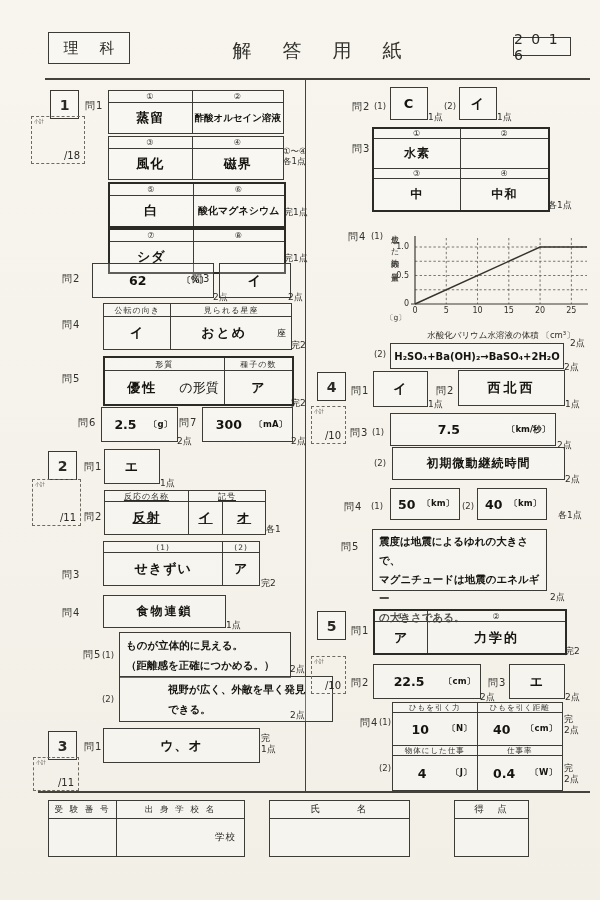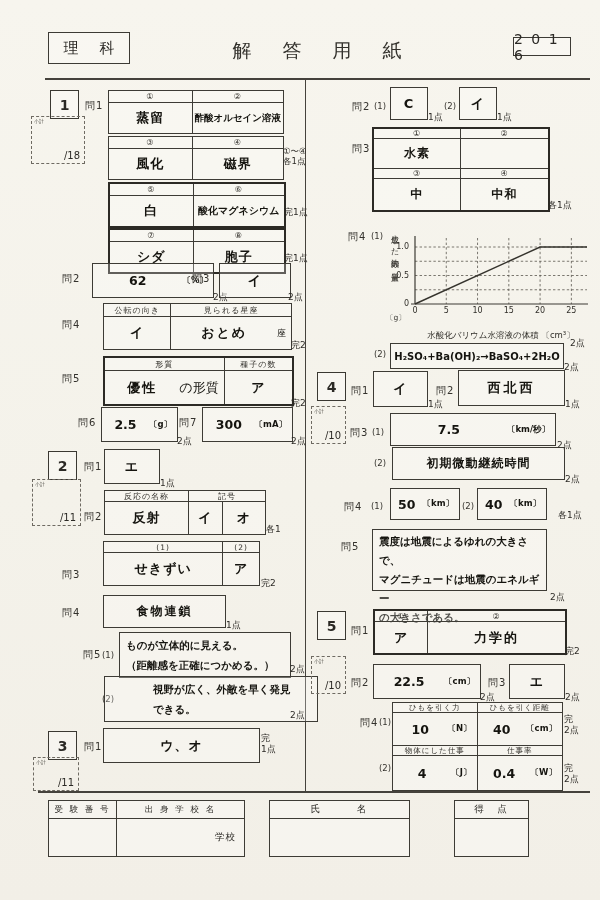--- a/index.html
+++ b/index.html
@@ -100,23 +100,20 @@
     <div class="lc lr">
         <span class="a9" style="font-size:10px;">酸化マグネシウム</span>
       </div>
   </div>
   <div class="gt bold" style="left:108px;top:228px;width:174px;grid-template-columns:48% 52%;grid-template-rows:12px 30px;">
     <div class="hdr">⑦</div>
     <div class="hdr lc">⑧</div>
     <div class="lr">
         <span class="ans">シダ</span>
       </div>
-    <div class="lc lr">
-        <span class="ans">胞子</span>
-      </div>
   </div>
   <div class="score" style="left:283px;top:146px;font-size:8.5px;">①〜④
 各1点</div>
   <div class="score" style="left:284px;top:207px;">完1点</div>
   <div class="score" style="left:284px;top:253px;">完1点</div>
 
   <div class="qlabel" style="left:62px;top:272px;">問2</div>
   <div class="box vu" style="left:92px;top:263px;width:120px;height:33px;">
     <span class="v">62</span>
     <span class="u">〔%〕</span>
@@ -174,21 +171,21 @@
     <span class="lbl">小計</span>
     <span class="val">/11</span>
   </div>
   <div class="qlabel" style="left:84px;top:460px;">問1</div>
   <div class="box" style="left:104px;top:449px;width:54px;height:33px;">
     <span class="ans">エ</span>
   </div>
   <div class="score" style="left:160px;top:478px;">1点</div>
 
   <div class="qlabel" style="left:84px;top:510px;">問2</div>
-  <div class="gt" style="left:104px;top:490px;width:160px;grid-template-columns:52.5% 21.25% 26.25%;grid-template-rows:11px 32px;">
+  <div class="gt" style="left:104px;top:490px;width:160px;grid-template-columns:52.5% 21.25% 26.25%;grid-template-rows:11px 32px;text-decoration:underline;">
     <div class="hdr">反応の名称</div>
     <div class="hdr lc" style="grid-column:2/4;">記号</div>
     <div class="lr">
         <span class="ans">反射</span>
       </div>
     <div class="lr">
         <span class="ans">イ</span>
       </div>
     <div class="lc lr">
         <span class="ans">オ</span>
@@ -214,21 +211,21 @@
     <span class="ans" style="font-size:12px;letter-spacing:2px;">食物連鎖</span>
   </div>
   <div class="score" style="left:226px;top:620px;">1点</div>
 
   <div class="qlabel" style="left:83px;top:648px;">問5</div>
   <div class="mark" style="left:102px;top:650px;">(1)</div>
   <div class="mark" style="left:102px;top:694px;">(2)</div>
   <div class="mlbox" style="left:119px;top:632px;width:158px;height:40px;">ものが立体的に見える。
 （距離感を正確につかめる。）</div>
   <div class="score" style="left:290px;top:664px;">2点</div>
-  <div class="mlbox" style="left:104px;top:676px;width:158px;height:40px;padding-left:48px;">視野が広く、外敵を早く発見
+  <div class="mlbox" style="left:119px;top:676px;width:158px;height:40px;padding-left:48px;">視野が広く、外敵を早く発見
 できる。</div>
   <div class="score" style="left:290px;top:710px;">2点</div>
 
   <div class="secnum" style="left:48px;top:731px;">3</div>
   <div class="qlabel" style="left:84px;top:740px;">問1</div>
   <div class="box" style="left:103px;top:728px;width:155px;height:33px;">
     <span class="ans">ウ、オ</span>
   </div>
   <div class="score" style="left:261px;top:733px;">完
 1点</div>

